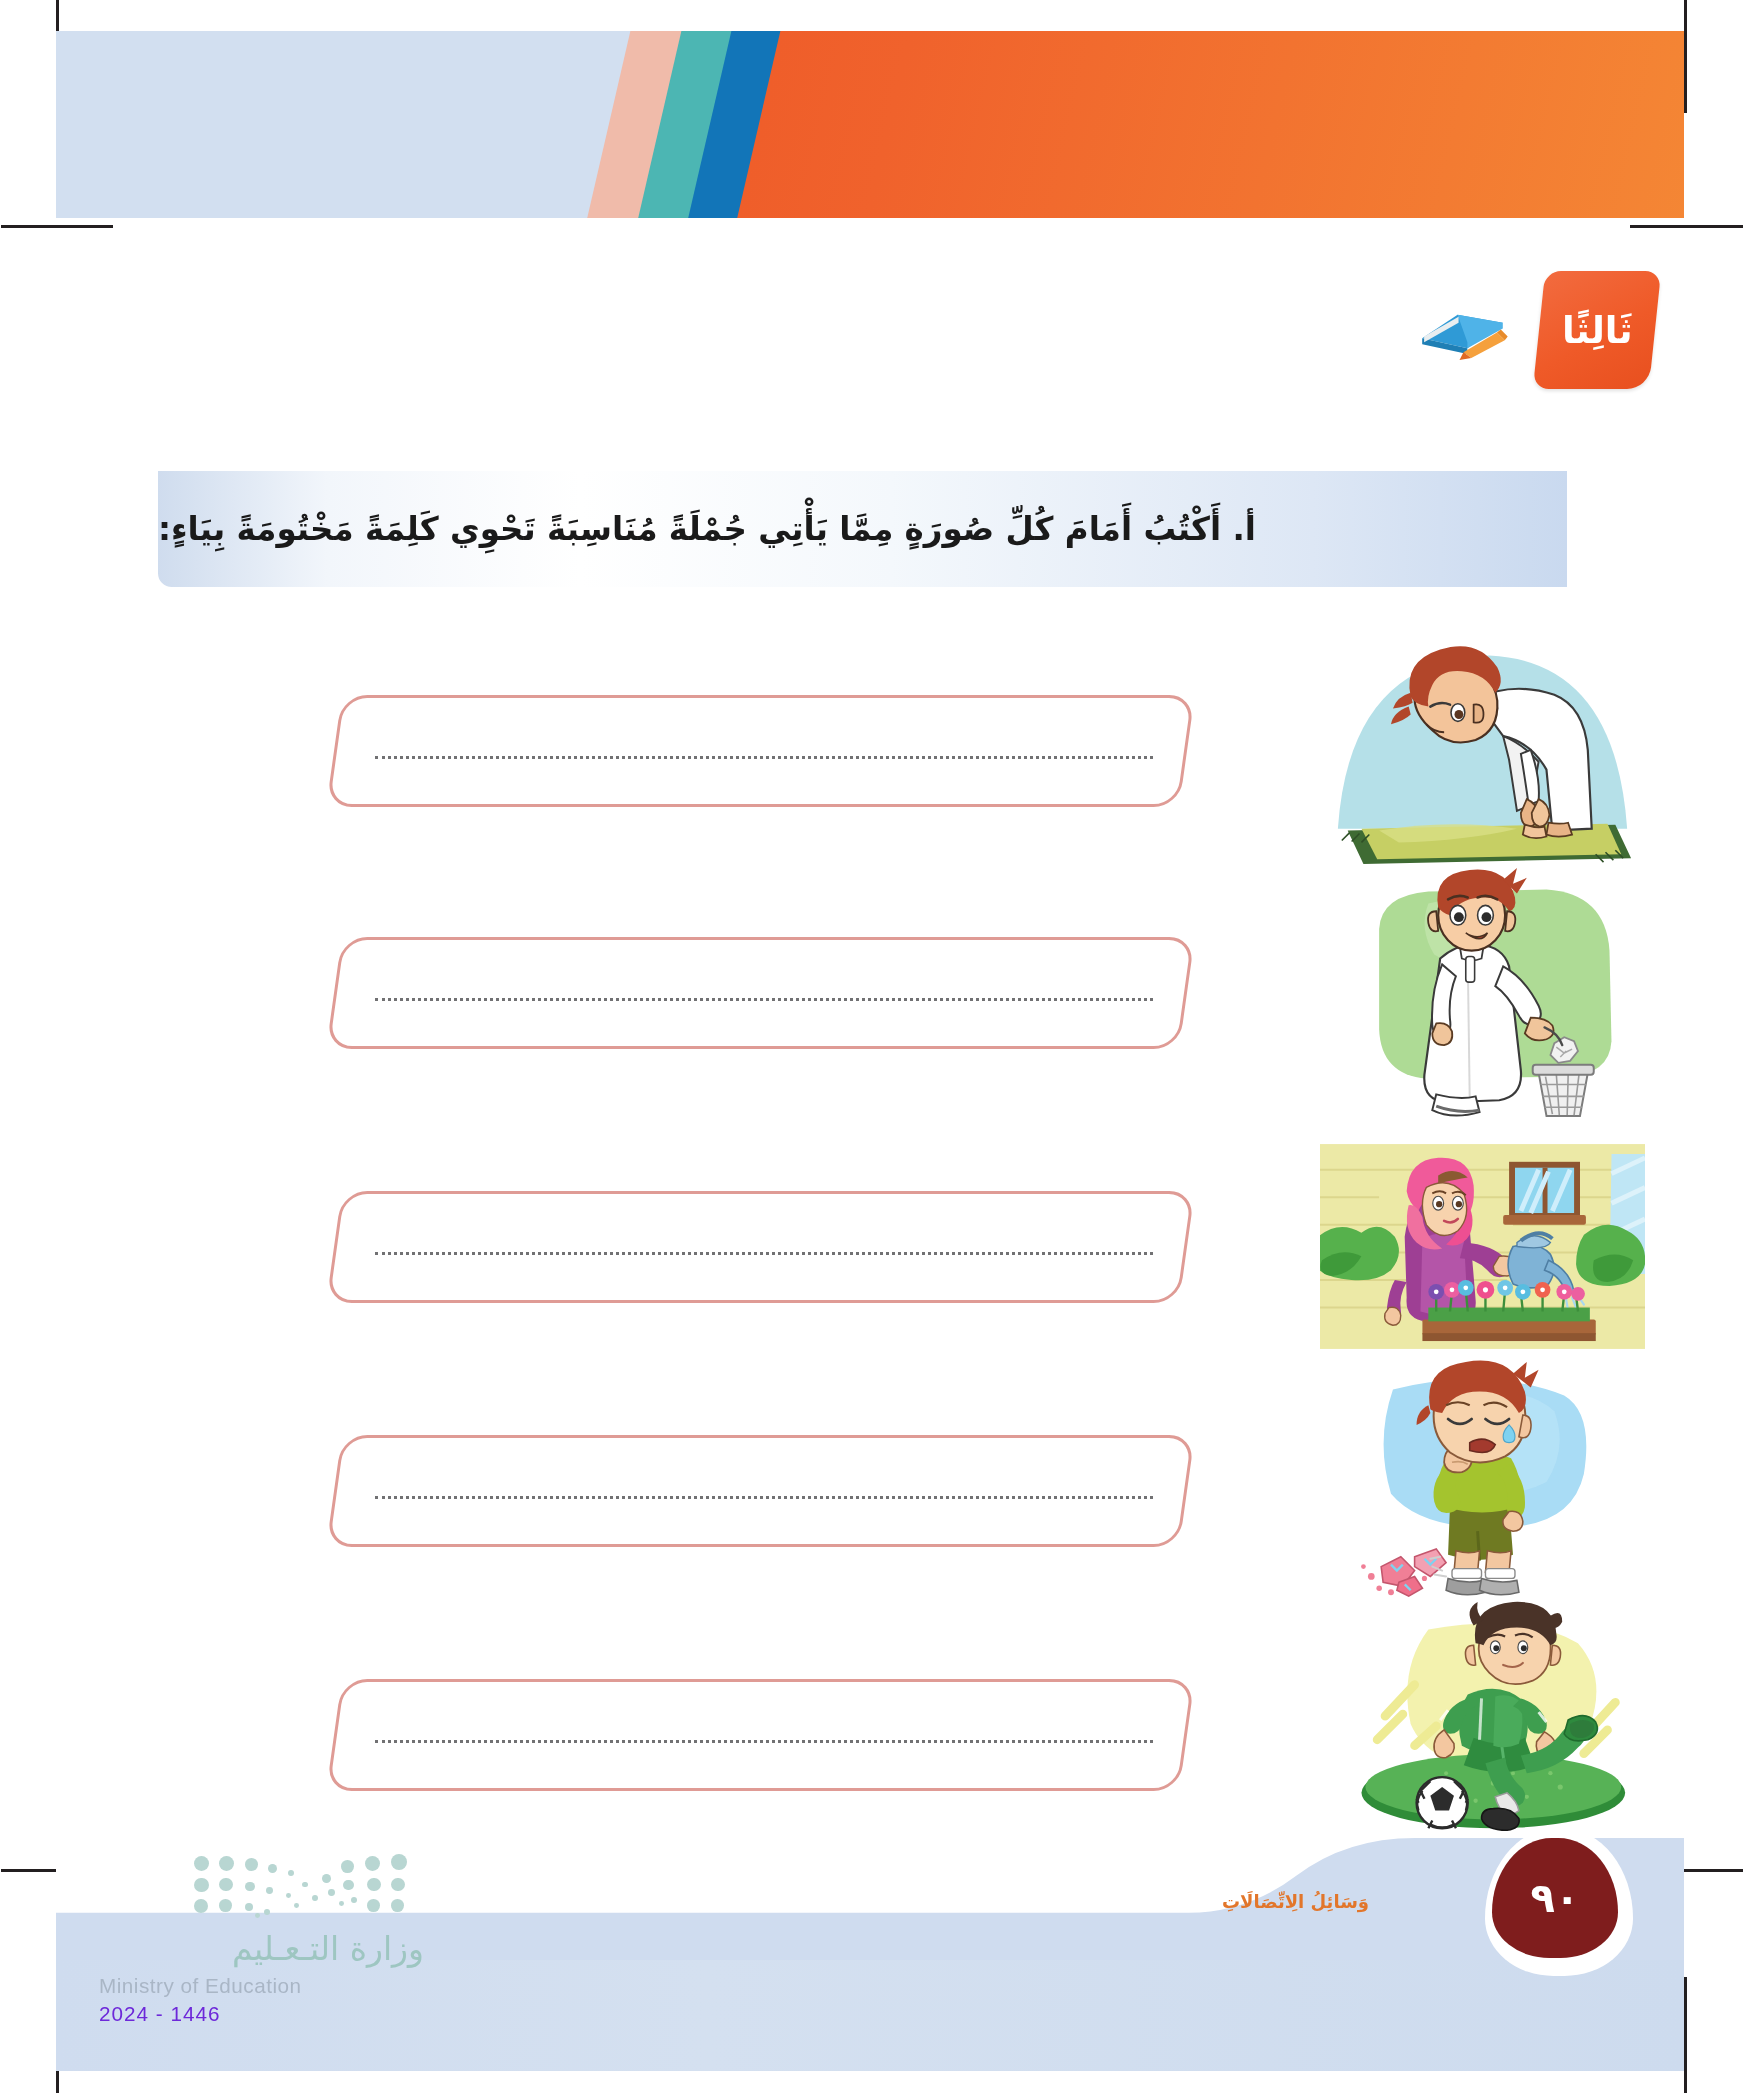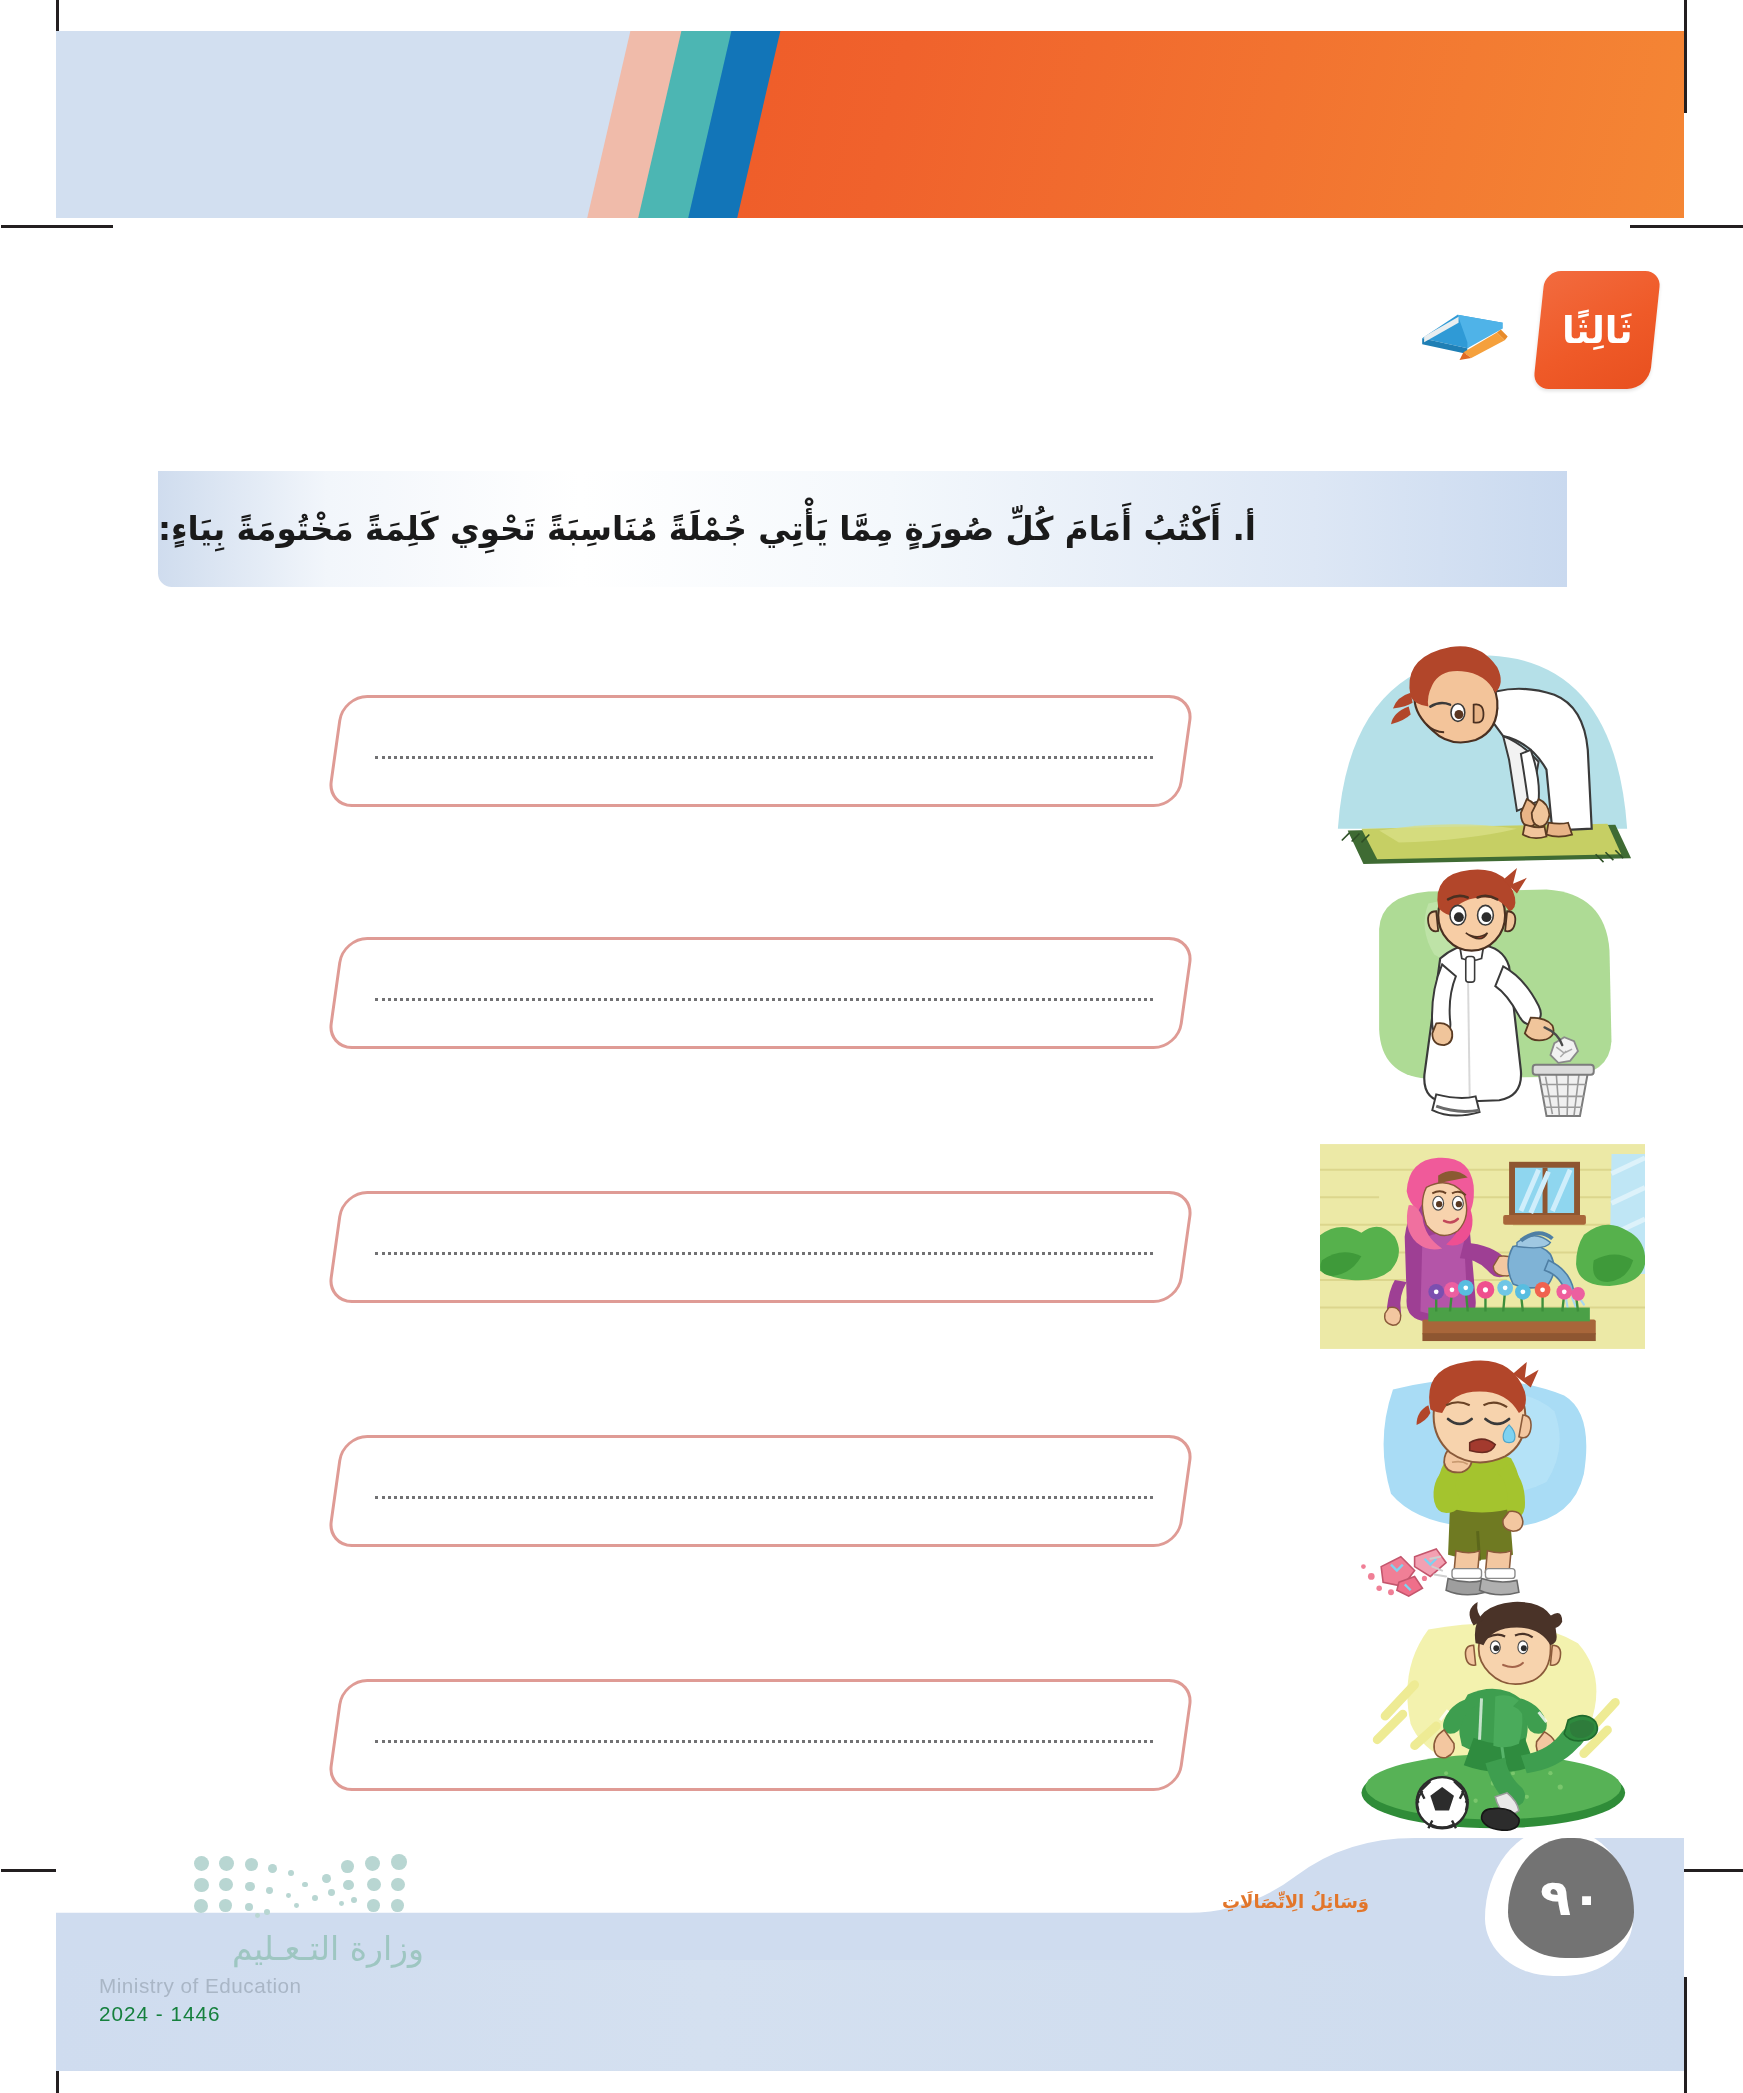--- a/index.html
+++ b/index.html
@@ -92,38 +92,38 @@
   }
   .footer-wave{position:absolute;left:56px;top:1832px;width:1628px;height:128px;overflow:hidden;}
   .moe{position:absolute;left:99px;top:1852px;width:325px;}
   .moe-dots{height:71px;position:relative;}
   .moe-dots i{position:absolute;border-radius:50%;background:#b8d6d2;display:block;}
   .moe-ar{
     font-size:33px;color:#9ec6c1;letter-spacing:1px;margin-top:5.9px;
     font-family:"DejaVu Sans","Liberation Sans",sans-serif;direction:rtl;
   }
   .moe-en{font-size:20.7px;color:#a9b6c6;margin-top:5.9px;letter-spacing:0.5px;direction:ltr;text-align:left;}
-  .moe-yr{font-size:20.7px;color:#15803d;margin-top:3.9px;letter-spacing:1px;direction:ltr;text-align:left;}
+  .moe-yr{font-size:20.7px;color:#6d28d9;margin-top:3.9px;letter-spacing:1px;direction:ltr;text-align:left;}
 
   .lesson-title{
     position:absolute;left:1138px;top:1891px;width:315px;text-align:center;
     font-size:18px;font-weight:bold;color:#e2762b;white-space:nowrap;
     font-family:"DejaVu Sans","Liberation Sans",sans-serif;
   }
   .page-num-wrap{position:absolute;left:1485px;top:1828px;width:148px;height:148px;}
   .page-num-ring{
     position:absolute;inset:0;background:#fff;
     border-radius:52% 52% 50% 50% / 66% 66% 42% 42%;
   }
   .page-num{
-    position:absolute;left:23px;top:9.9px;width:126px;height:120px;
-    background:#737373;
+    position:absolute;left:7px;top:9.9px;width:126px;height:120px;
+    background:#7f1d1d;
     border-radius:52% 52% 50% 50% / 68% 68% 42% 42%;
     display:flex;align-items:center;justify-content:center;
-    color:#fff;font-size:51px;font-weight:bold;
+    color:#fff;font-size:40px;font-weight:bold;
     font-family:"DejaVu Sans","Liberation Sans",sans-serif;
   }
 </style>
 </head>
 <body>
 
 <div class="page">
 
   <div class="crop v crop-tl-v"></div>
   <div class="crop h crop-tl-h"></div>

